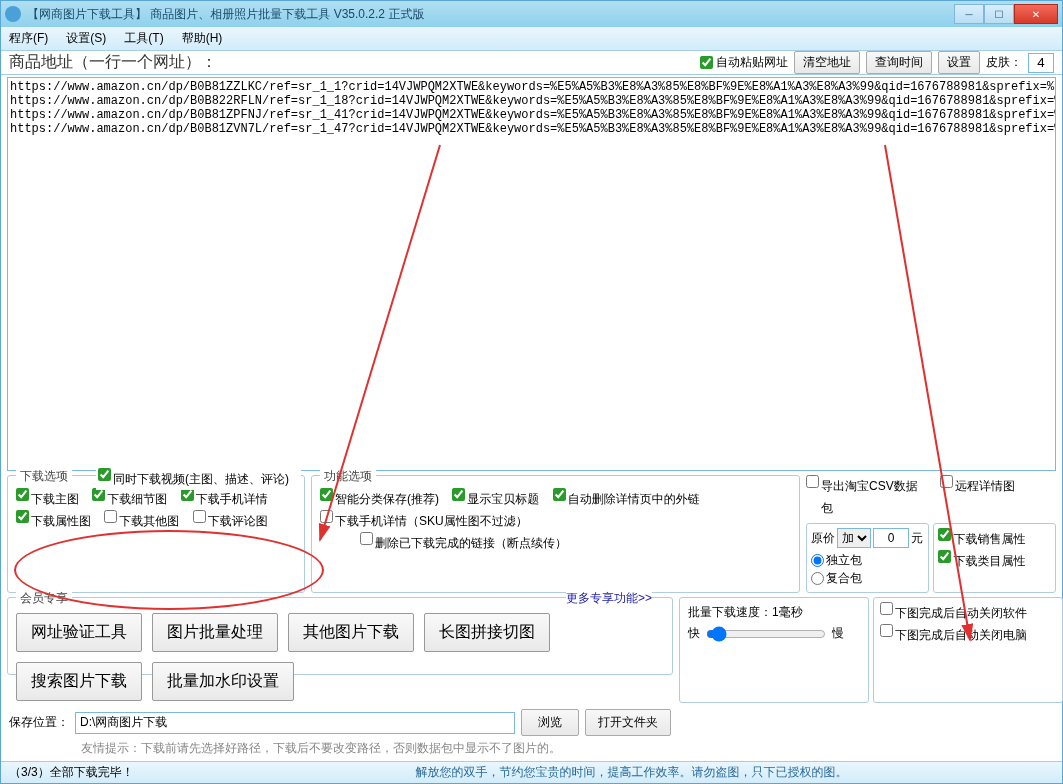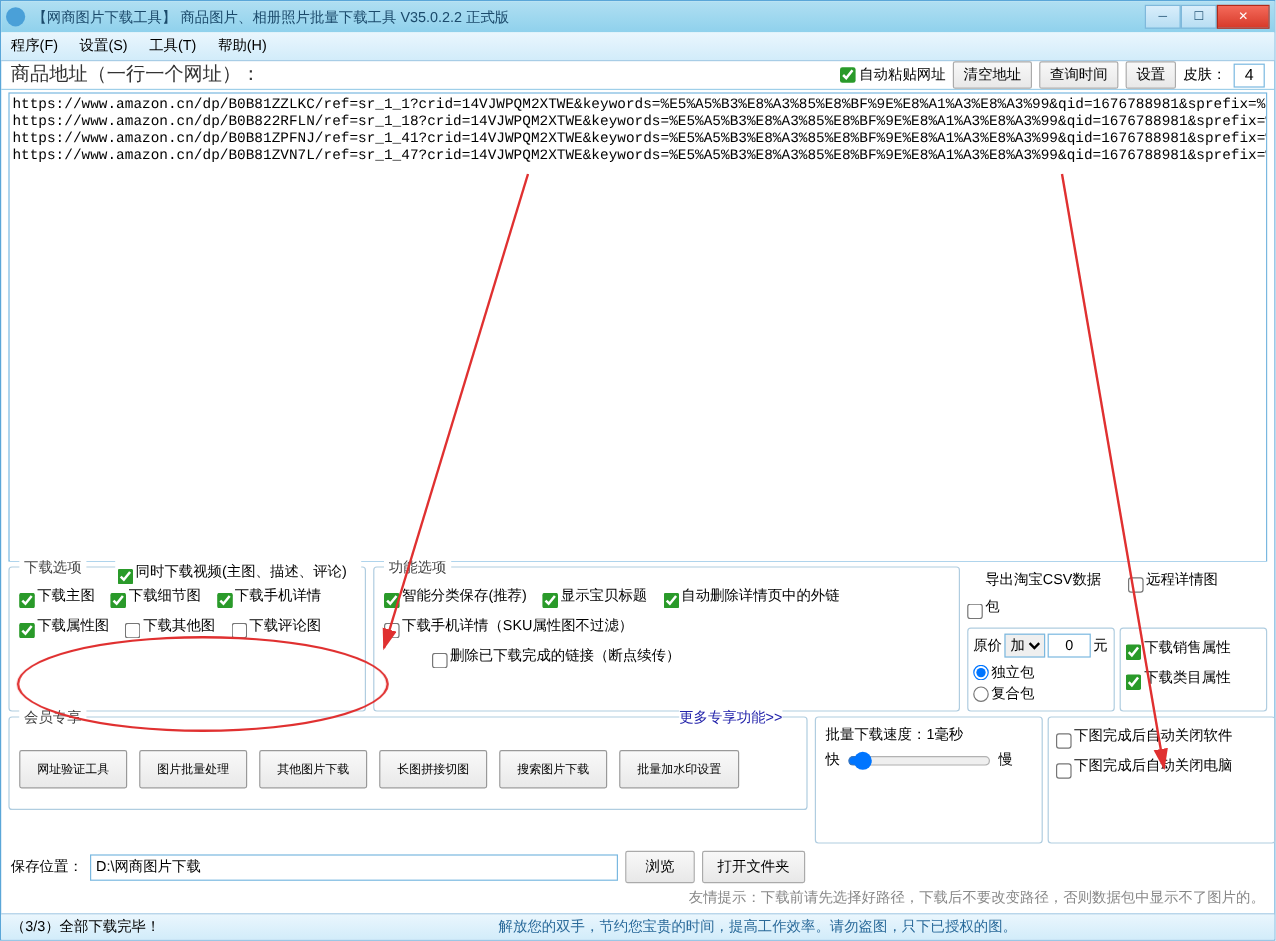--- a/index.html
+++ b/index.html
@@ -84,39 +84,39 @@
   min-height: 78px;
 }
 .fieldset .legend {
   position:absolute;
   top:-8px;
   left:8px;
   background:#fff;
   padding:0 4px;
   color:#444;
 }
-.cb-green { display:inline-flex; align-items:flex-end; gap:2px; margin-right:10px; line-height:22px; }
+.cb-green { display:inline-flex; align-items:flex-start; gap:2px; margin-right:10px; line-height:22px; }
 .cb-green input { accent-color:#2a9a2a; }
 .fieldset.dl { width:298px; }
 .fieldset.fn { flex:1; }
 .fieldset.right1 { width:130px; padding:4px 6px; }
 .fieldset.right2 { width:110px; padding:4px 6px; }
 .memberrow { display:flex; gap:6px; padding:2px 6px; align-items:stretch; height:110px; }
 .fieldset.member { flex:0 0 666px; display:flex; align-items:center; gap:10px; flex-wrap:wrap; padding-top:15px;}
 .fieldset.member .legend2 { position:absolute; top:-8px; right:20px; background:#fff; color:#22a; cursor:pointer; }
-.btn2 { background:linear-gradient(#f9f9f9,#e9e9e9); border:1px solid #999; padding:8px 14px; font-size:10px; cursor:pointer; border-radius:2px; }
+.btn2 { background:linear-gradient(#f9f9f9,#e9e9e9); border:1px solid #999; padding:8px 14px; font-size:16px; cursor:pointer; border-radius:2px; }
 .speedbox { border:1px solid #b0cde0; border-radius:3px; padding:6px 8px; position:relative; width:190px; }
 .speedbox .legend { top:-8px; }
 .slider { width:120px; }
 .dlbtnbox { flex:1; display:flex; flex-direction:column; align-items:center; gap:8px; justify-content:center; }
 .dlbtn { background:linear-gradient(#f4f4f4,#e2e2e2); border:1px solid #888; padding:14px 38px; font-size:14px; cursor:pointer; }
 .redtext { color:#d83a6a; font-size:12px; text-align:center; }
 .saverow { display:flex; align-items:center; gap:6px; padding:4px 8px; }
 .saverow input[type=text] { flex:0 0 440px; border:1px solid #7ab8e0; height:22px; padding:0 4px; font-size:12px; }
-.hint { color:#888; font-size:12px; padding:0 8px 4px 80px;text-align:right; }
+.hint { color:#888; font-size:12px; padding:0 8px 4px 80px; }
 .statusbar { height:22px; background:linear-gradient(#eaf6fd,#d2ecfa); border-top:1px solid #a8cde6; display:flex; align-items:center; padding:0 8px; font-size:12px; }
 .statusbar .left { flex:0 0 200px; }
 .statusbar .right { flex:1; text-align:center; color:#2a6a9a; }
 .red-ellipse {
   position:absolute;
   border:2px solid #e03030;
   border-radius:50%;
   pointer-events:none;
   z-index:100;
 }

